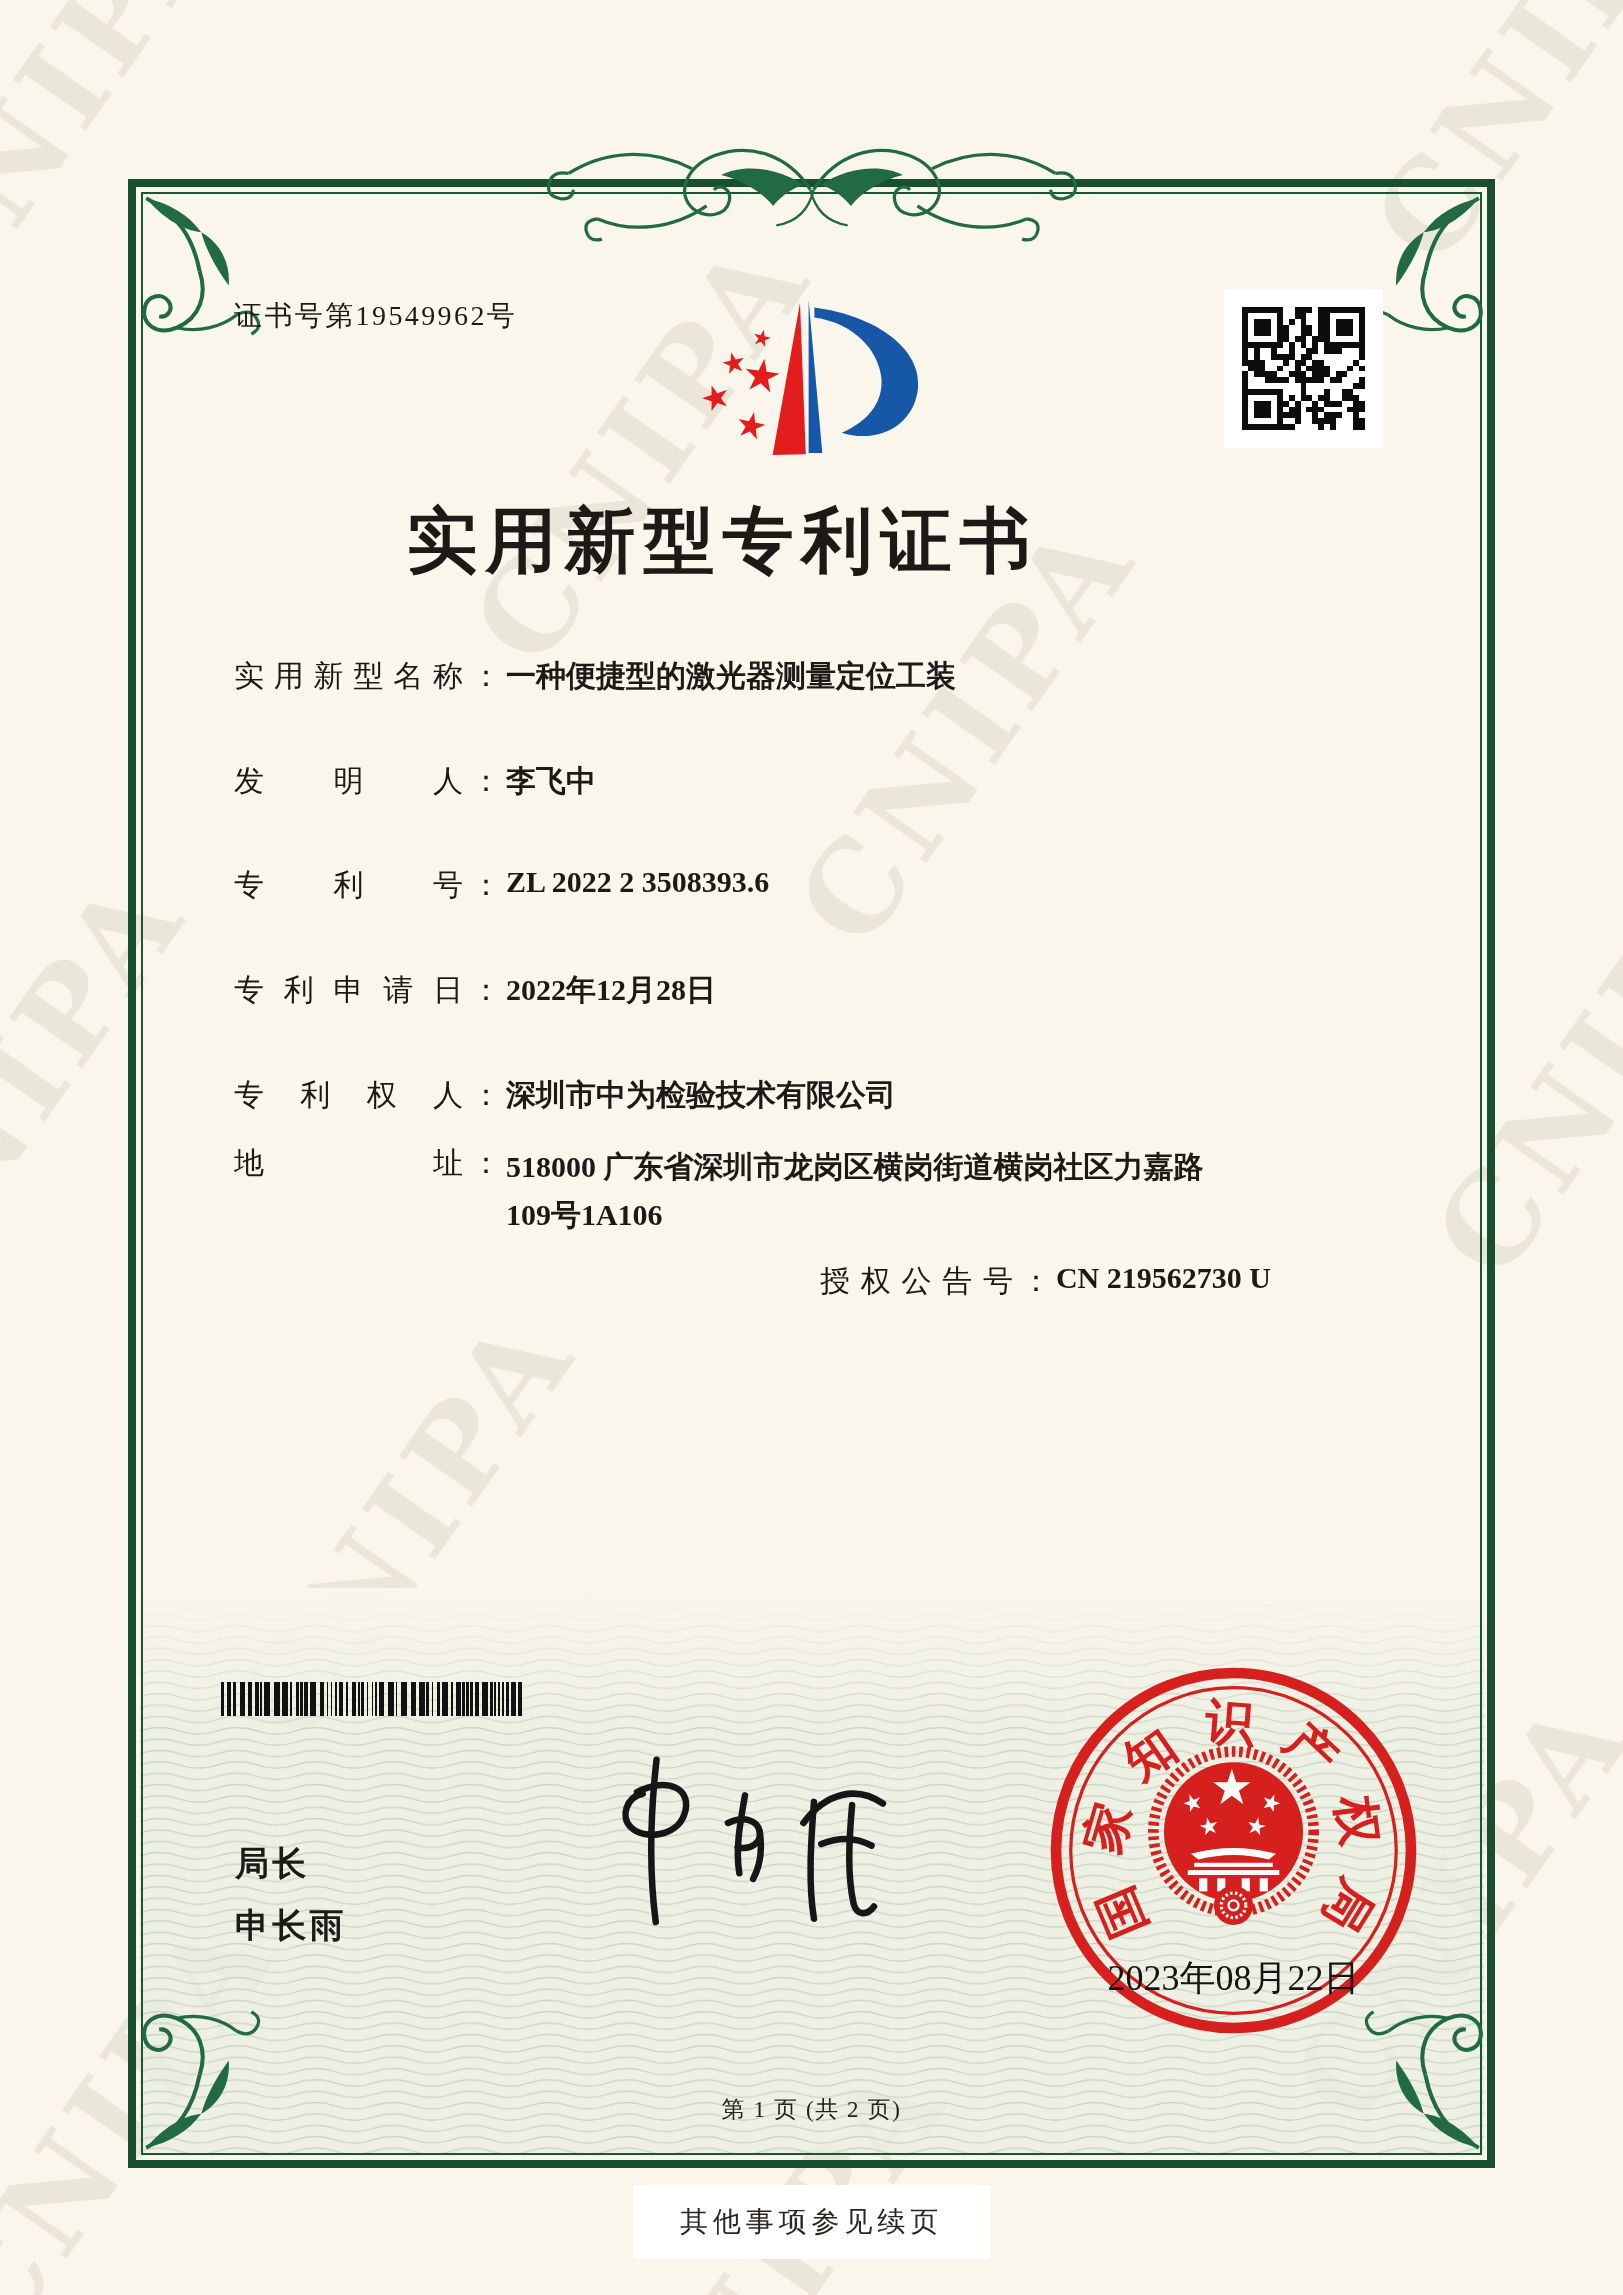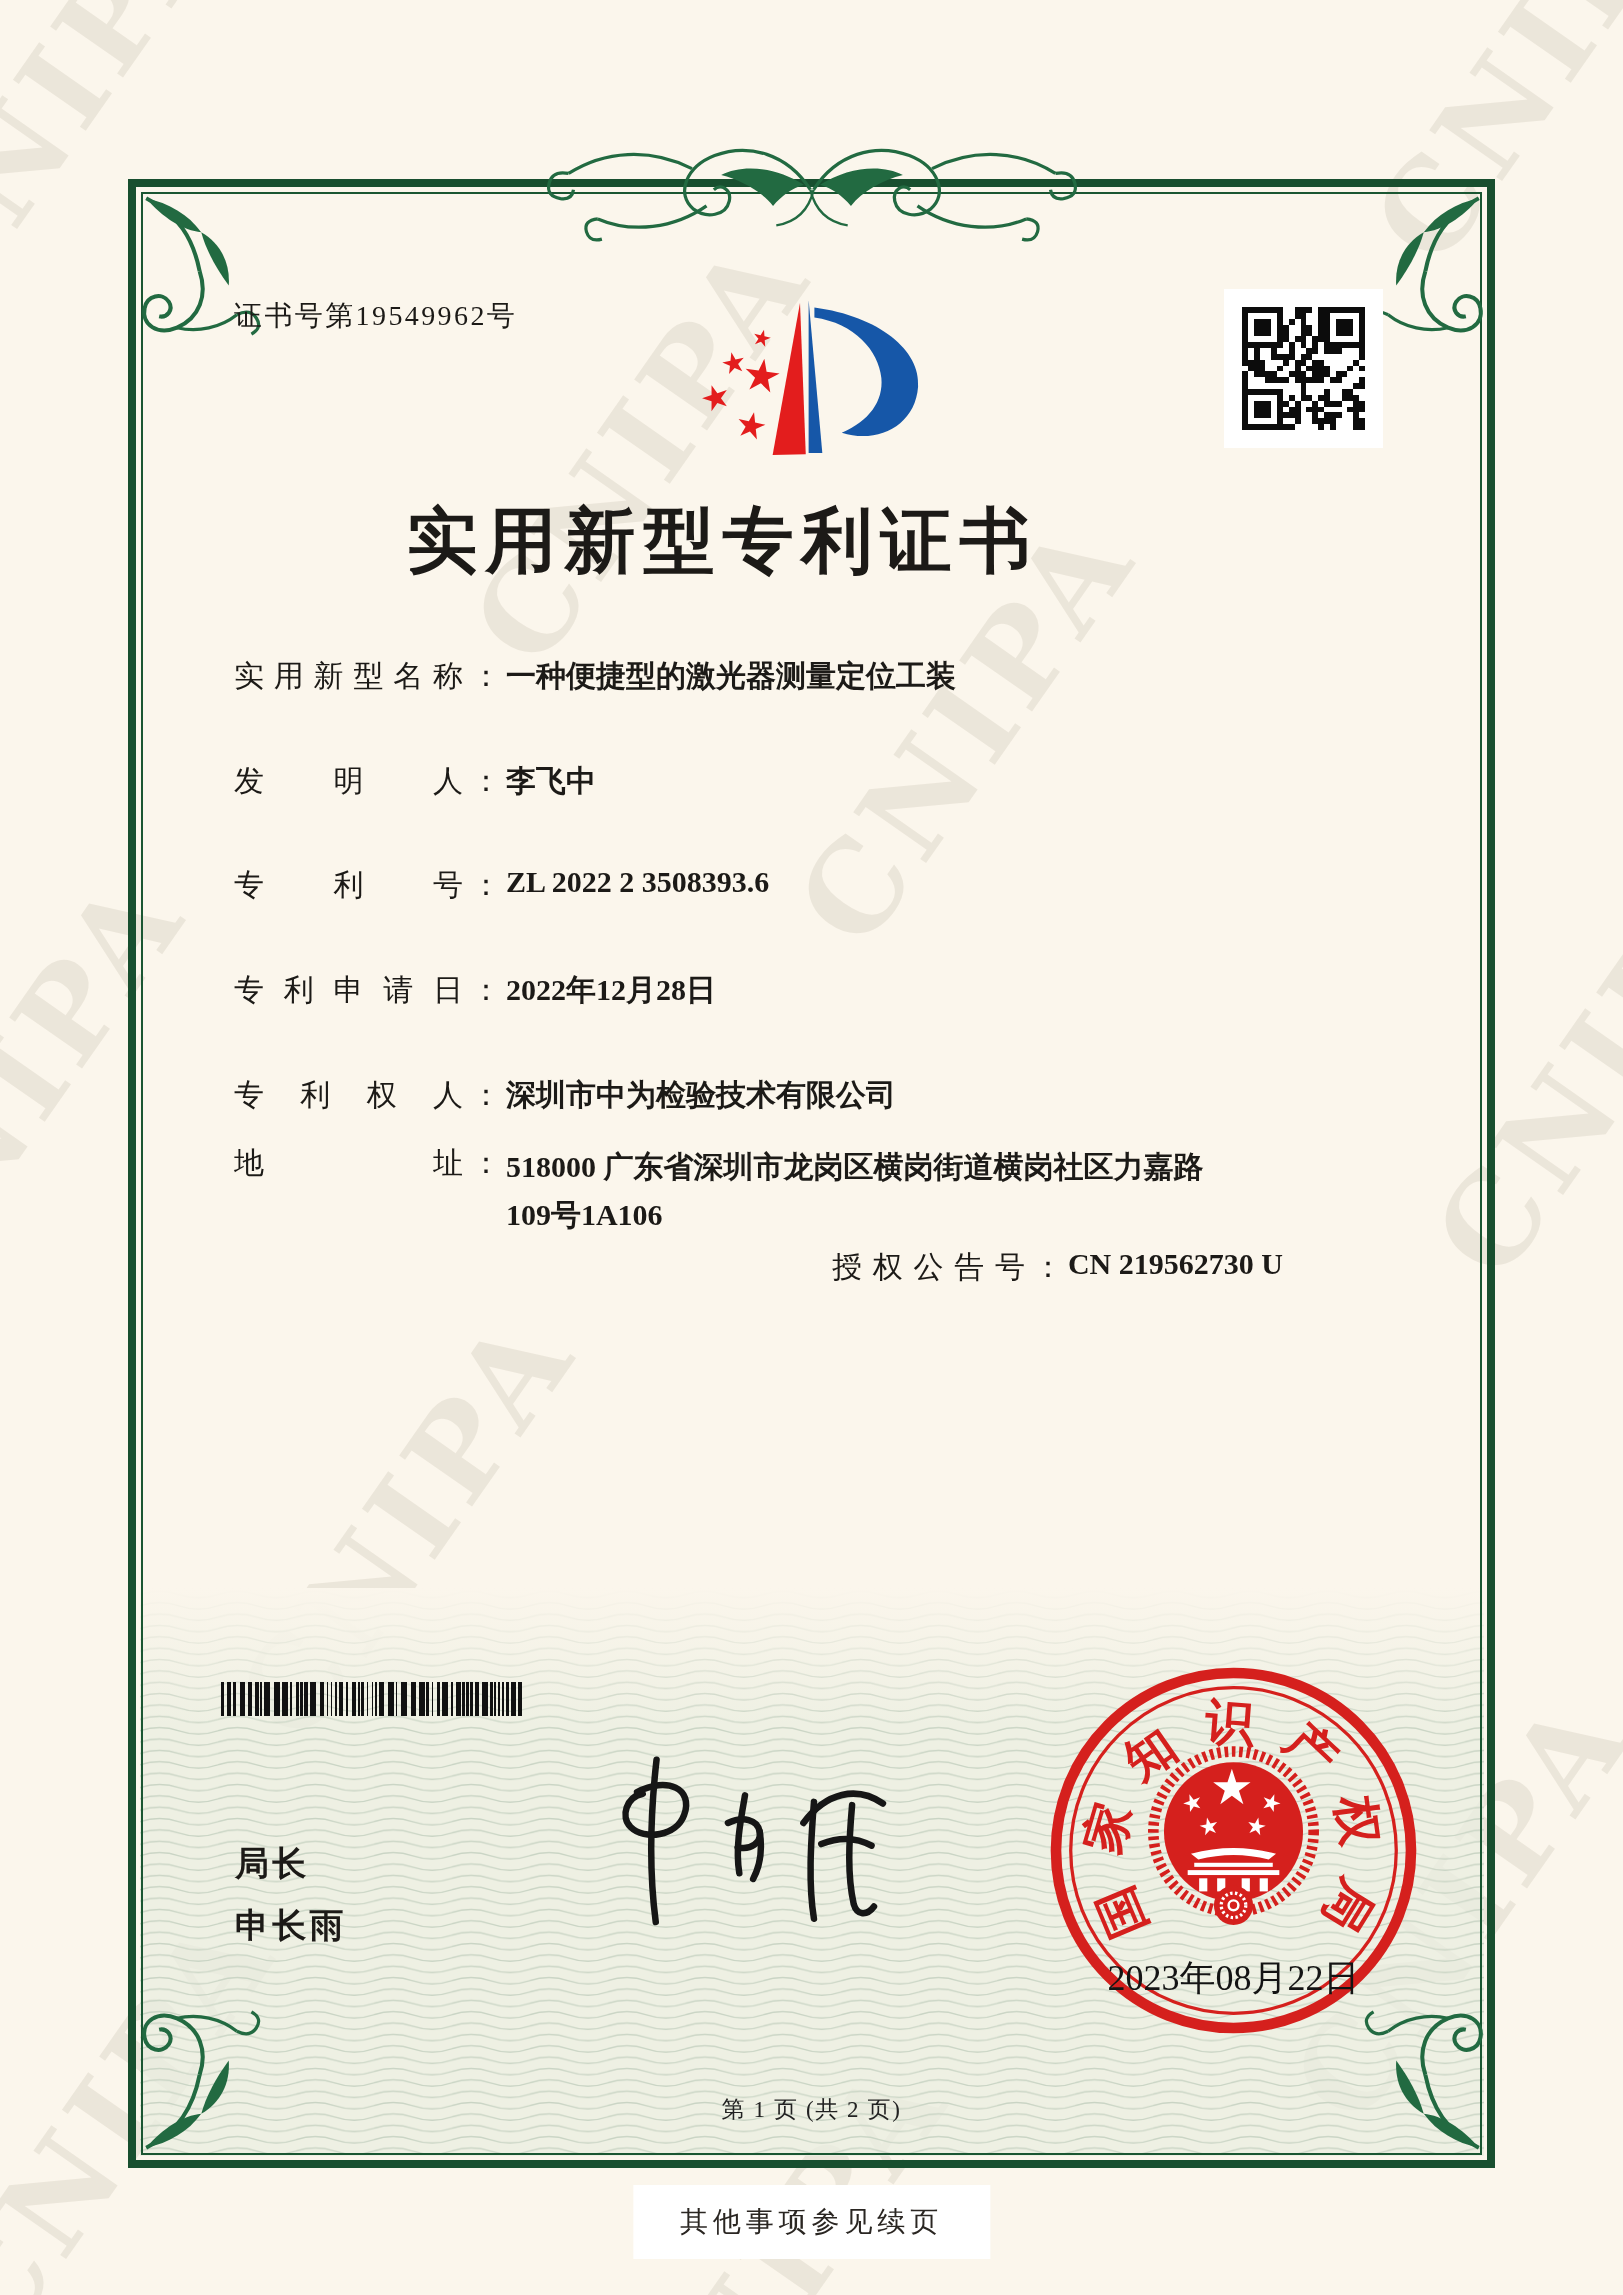--- a/index.html
+++ b/index.html
@@ -40,21 +40,21 @@
   }
   .qr-grid{display:grid;width:100%;height:100%;
     grid-template-columns:repeat(21,1fr);grid-template-rows:repeat(21,1fr);}
   .qr-grid b{background:#0c0c0c;}
   
   .field-row{position:absolute;left:234px;font-size:30px;white-space:nowrap;}
   .flabel{display:inline-block;width:229px;text-align:justify;text-align-last:justify;vertical-align:top;}
   .fcolon{display:inline-block;margin:0 4.9px 0 8px;vertical-align:top;}
   .fvalue{display:inline-block;vertical-align:top;font-weight:bold;}
   .addr-value{white-space:normal;width:706px;line-height:1.6;}
-  .grant2{position:absolute;left:586px;top:0;margin-left:12px;}
+  .grant2{position:absolute;left:586px;top:14px;}
   .flabel2{display:inline-block;width:193px;text-align:justify;text-align-last:justify;}
   
   .body-text{
     position:absolute;left:232px;top:1323px;width:1179px;
     font-size:27px;line-height:1.82;text-align:justify;letter-spacing:0.8px;
   }
   .body-text p{margin:0 0 11.4px 0;text-indent:2em;}
   
   .barcode{position:absolute;left:221px;top:1682px;width:313px;height:34px;
     display:flex;align-items:stretch;}

